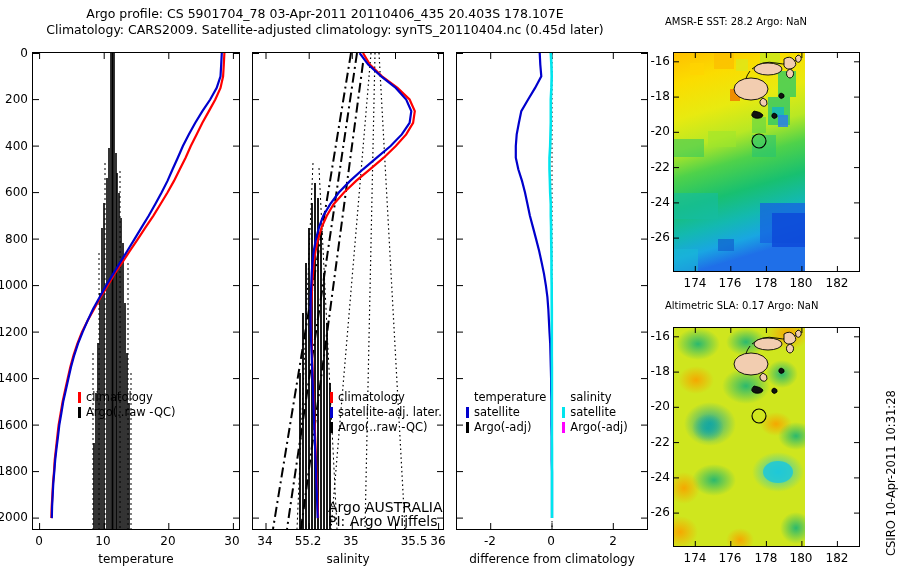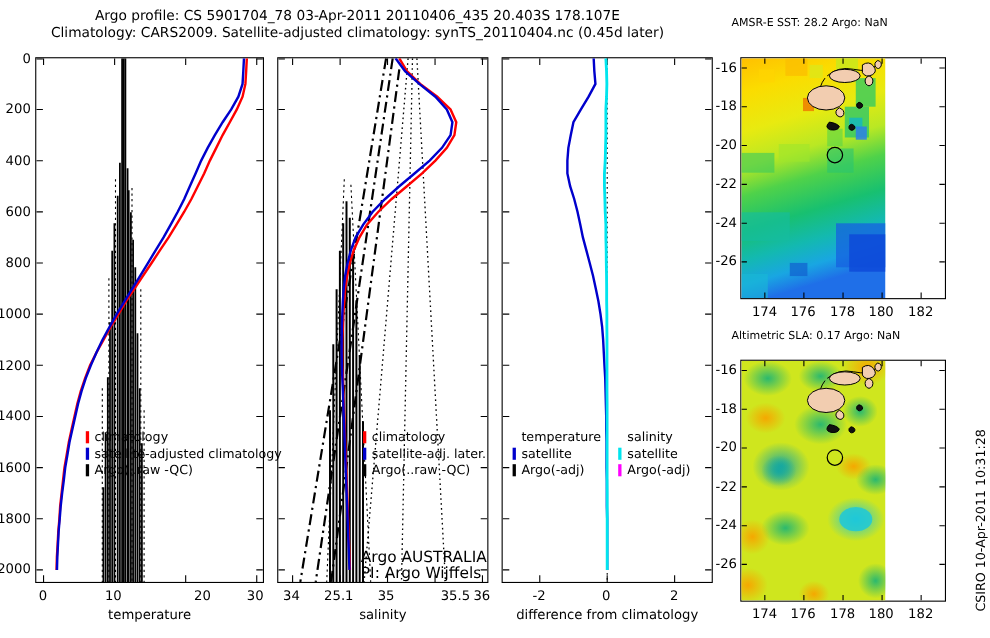--- a/index.html
+++ b/index.html
@@ -109,32 +109,28 @@
 <div class="ylab" style="left:-4px;top:232px;width:32px;">800</div>
 <div class="ylab" style="left:-4px;top:278px;width:32px;">1000</div>
 <div class="ylab" style="left:-4px;top:325px;width:32px;">1200</div>
 <div class="ylab" style="left:-4px;top:371px;width:32px;">1400</div>
 <div class="ylab" style="left:-4px;top:418px;width:32px;">1600</div>
 <div class="ylab" style="left:-4px;top:464px;width:32px;">1800</div>
 <div class="ylab" style="left:-4px;top:510px;width:32px;">2000</div>
 
 <div class="xlab" style="left:19px;top:534px;width:40px;">0</div>
 <div class="xlab" style="left:83px;top:534px;width:40px;">10</div>
-<div class="xlab" style="left:164px;top:534px;width:40px;">20</div>
+<div class="xlab" style="left:148px;top:534px;width:40px;">20</div>
 <div class="xlab" style="left:212px;top:534px;width:40px;">30</div>
 <div class="axname" style="left:66px;top:552px;width:140px;">temperature</div>
 
 <div class="legbox" style="left:78px;top:390px;">
   <div class="legrow">
     <span class="swatch" style="background:#ff0000"></span>
     <span>climatology</span>
-    </div>
-  <div class="legrow">
-    <span class="swatch" style="background:#0000cc"></span>
-    <span>satellite-adjusted climatology</span>
     </div>
   <div class="legrow">
     <span class="swatch" style="background:#000000"></span>
     <span>Argo(..raw -QC)</span>
     </div>
 </div>
 
 <div class="panel" style="left:252px;top:52px;width:192px;height:478px;">
   <svg width="190" height="476" viewBox="0 0 190 476">
     <g class="tickmark" fill="none">
@@ -202,21 +198,21 @@
         <line x1="66" y1="115" x2="84" y2="476"></line>
       </g>
     </g>
 
     <polyline fill="none" stroke="#ff0000" stroke-width="2.2" points="110.0,0 116.9,11.6 129.0,23.3 144.5,34.9 156.6,46.5 161.8,58.1 160.1,69.8 153.2,81.4 142.8,93.0 130.7,104.7 116.9,116.3 103.1,127.9 91.0,139.5 80.6,151.2 73.8,162.8 68.6,174.4 65.1,186.1 62.6,197.7 60.8,209.3 60.0,220.9 59.1,232.6 58.7,244.2 58.2,255.8 58.2,267.4 58.2,279.1 58.7,290.7 59.1,302.3 59.5,314.0 60.0,325.6 60.4,337.2 60.8,348.8 61.2,360.5 61.7,372.1 62.1,383.7 62.6,395.3 63.0,407.0 63.4,418.6 63.9,430.2 64.3,441.9 64.7,453.5 65.1,465.1"></polyline>
 
     <polyline fill="none" stroke="#0000cc" stroke-width="2.2" points="106.6,0 115.2,11.6 128.2,23.3 142.8,34.9 153.2,46.5 158.3,58.1 156.6,69.8 148.8,81.4 137.6,93.0 123.8,104.7 110.0,116.3 97.1,127.9 85.8,139.5 77.2,151.2 70.3,162.8 66.0,174.4 63.0,186.1 60.8,197.7 59.5,209.3 58.7,220.9 58.2,232.6 57.8,244.2 57.6,255.8 57.6,267.4 57.8,279.1 58.2,290.7 58.7,302.3 59.1,314.0 59.5,325.6 60.0,337.2 60.4,348.8 60.8,360.5 61.2,372.1 61.7,383.7 62.1,395.3 62.6,407.0 63.0,418.6 63.4,430.2 63.9,441.9 64.3,453.5 64.7,465.1"></polyline>
   </svg>
 </div>
 <div class="xlab" style="left:245px;top:534px;width:40px;">34</div>
-<div class="xlab" style="left:288px;top:534px;width:40px;">25.1</div>
+<div class="xlab" style="left:288px;top:534px;width:40px;">55.2</div>
 <div class="xlab" style="left:331px;top:534px;width:40px;">35</div>
 <div class="xlab" style="left:394px;top:534px;width:40px;">35.5</div>
 <div class="xlab" style="left:418px;top:534px;width:40px;">36</div>
 <div class="axname" style="left:278px;top:552px;width:140px;">salinity</div>
 <div class="legbox" style="left:330px;top:390px;">
   <div class="legrow">
     <span class="swatch" style="background:#ff0000"></span>
     <span>climatology</span>
     </div>
   <div class="legrow">

